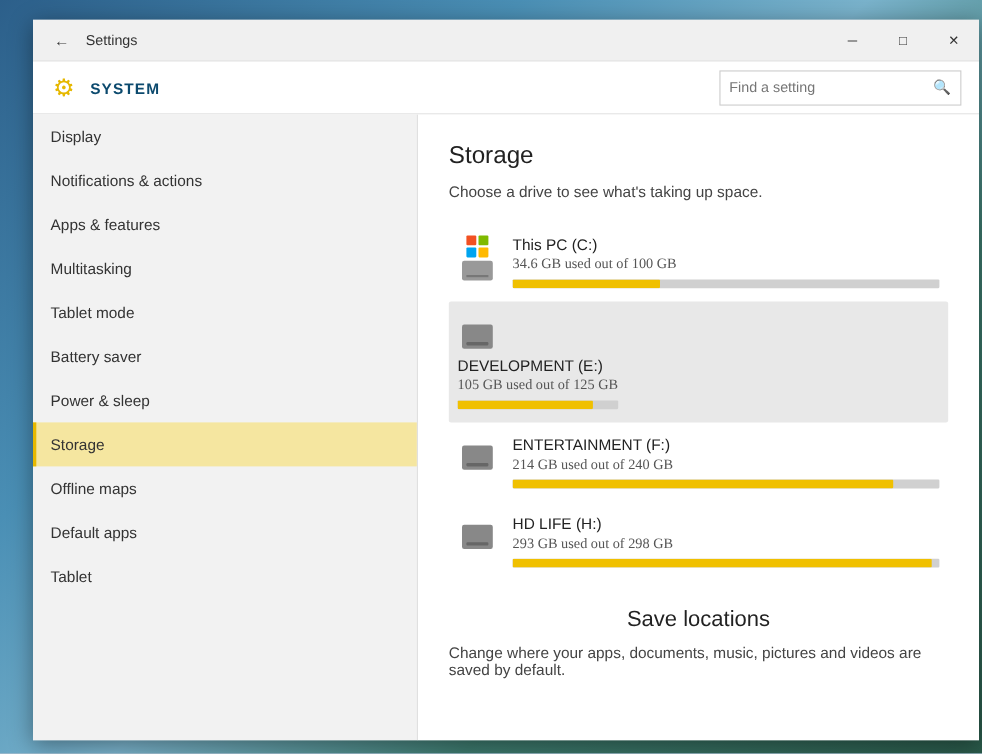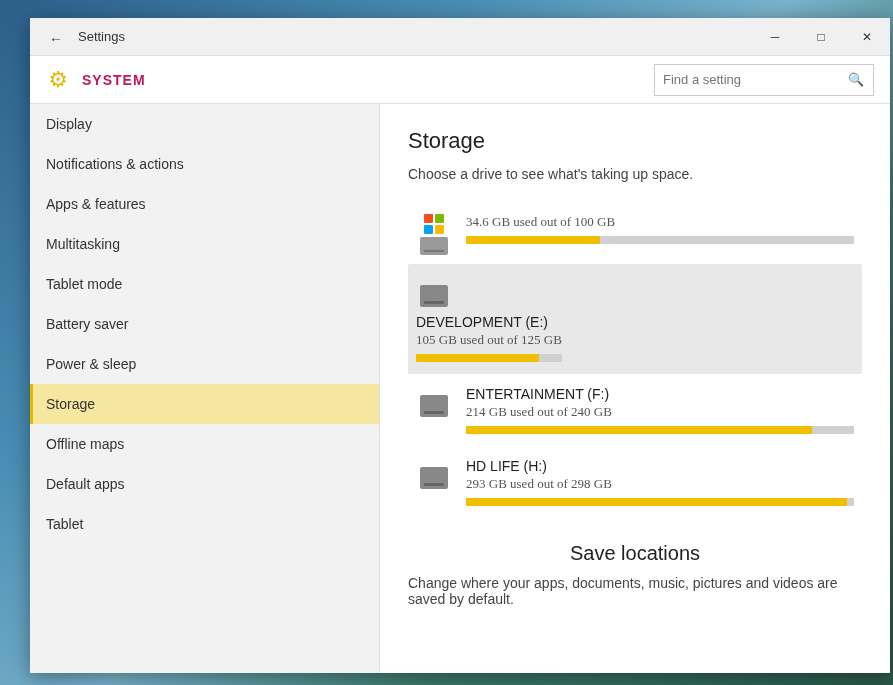--- a/index.html
+++ b/index.html
@@ -93,21 +93,21 @@
       height: 32px;
       margin-right: 8px;
       display: flex;
       align-items: center;
       justify-content: center;
     }
 
     .system-label {
       font-size: 14px;
       font-weight: 600;
-      color: #be185d;
+      color: #0c4a6e;
       flex: 1;
       letter-spacing: 1px;
     }
 
     .search-box {
       display: flex;
       align-items: center;
       border: 1px solid #ccc;
       width: 220px;
       height: 32px;
@@ -383,20 +383,21 @@
               <div class="win-logo-sq"></div>
               <div class="win-logo-sq"></div>
               <div class="win-logo-sq"></div>
             </div>
             <div style="width:28px;height:18px;background:#999;border-radius:2px;margin-top:3px;position:relative;">
               <div style="position:absolute;bottom:3px;left:4px;right:4px;height:2px;background:#777;"></div>
             </div>
           </div>
         </div>
         <div class="drive-info">
+          <div class="drive-name">This PC (C:)</div>
           <div class="drive-size">34.6 GB used out of 100 GB</div>
           <div class="progress-track">
             <div class="progress-fill" style="width: 34.6%"></div>
           </div>
         </div>
       </div>
 
       <div class="drive-item highlighted">
         <div class="drive-icon">
           <div class="hdd-icon"></div>

